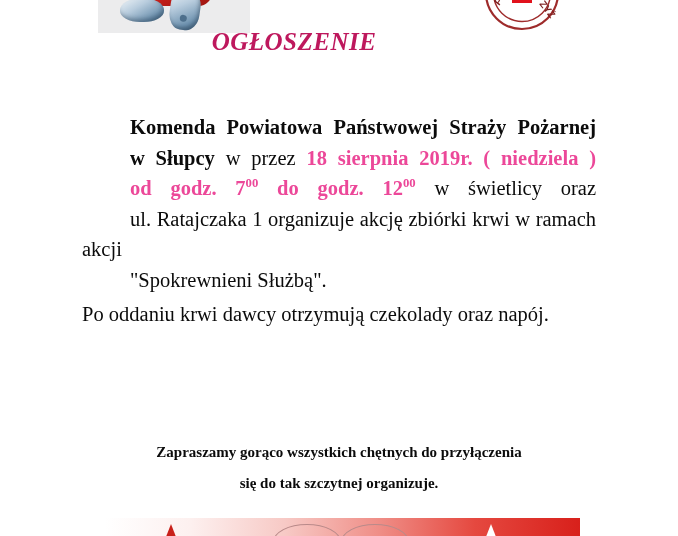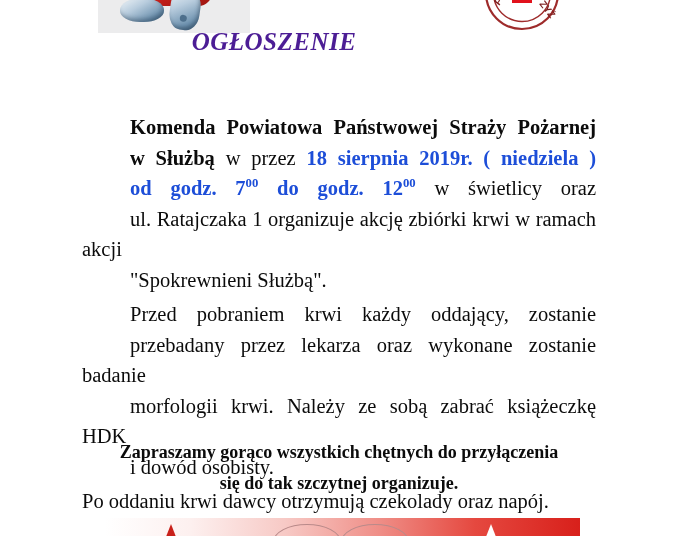--- a/index.html
+++ b/index.html
@@ -101,21 +101,22 @@
   .doc-title {
     position: absolute;
     left: 0;
     top: 28px;
     width: 548px;
     text-align: center;
     font-size: 25px;
     font-weight: bold;
     font-style: italic;
     letter-spacing: .5px;
-    color: #4c1d95;
+    color: #be185d;
+    padding-left: 20px;
   }
 
   
   .body-text {
     position: absolute;
     left: 78px;
     top: 108px;
     width: 522px;
     font-size: 20.5px;
     line-height: 30.5px;
@@ -128,21 +129,21 @@
   .para-indent {
     text-indent: 48px;
   }
   .para-plain {
     text-indent: 0;
   }
   .b {
     font-weight: bold;
   }
   .red {
-    color: #1d4ed8;
+    color: #ec4899;
     font-weight: bold;
   }
   .red sup {
     font-size: 0.62em;
     vertical-align: super;
     line-height: 0;
   }
   
   .justify-all {
     text-align: justify;
@@ -154,21 +155,21 @@
   }
   .justify-all > span.line.last {
     text-align-last: left;
   }
 
   .closing {
     position: absolute;
     left: 78px;
     top: 437px;
     width: 522px;
-    font-size: 18px;
+    font-size: 15px;
     line-height: 30.5px;
     font-weight: bold;
     text-align: center;
   }
 
   
   .bottom-banner {
     position: absolute;
     left: 105px;
     top: 518px;
@@ -232,36 +233,30 @@
       </svg>
     </div>
   </div>
 
   <div class="doc-title">OGŁOSZENIE</div>
 
   <div class="body-text">
 
     <p class="para-indent justify-all">
       <span class="line"><span class="b">Komenda Powiatowa Państwowej Straży Pożarnej</span></span>
-      <span class="line"><span class="b">w Służbą</span>
+      <span class="line"><span class="b">w Słupcy</span>
         <span>w przez</span>
         <span class="red">18 sierpnia 2019r. ( niedziela )</span></span>
       <span class="line"><span class="red"><span>od godz. 7</span><sup>00</sup></span>
         <span class="red"><span>do godz. 12</span><sup>00</sup></span>
         <span>w świetlicy oraz</span></span>
       <span class="line"><span>ul. Ratajczaka 1 organizuje akcję zbiórki krwi w ramach akcji</span></span>
       <span class="line last"><span>"Spokrewnieni Służbą".</span></span>
     </p>
 
-    <p class="para-indent justify-all">
-      <span class="line">Przed pobraniem krwi każdy oddający, zostanie</span>
-      <span class="line">przebadany przez lekarza oraz wykonane zostanie badanie</span>
-      <span class="line">morfologii krwi. Należy ze sobą zabrać książeczkę HDK</span>
-      <span class="line last">i dowód osobisty.</span>
-    </p>
 
     <p class="para-plain">
       <span>Po oddaniu krwi dawcy otrzymują czekolady oraz napój.</span>
     </p>
 
   </div>
 
   <div class="closing">
     <div>Zapraszamy gorąco wszystkich chętnych do przyłączenia</div>
     <div>się do tak szczytnej organizuje.</div>

